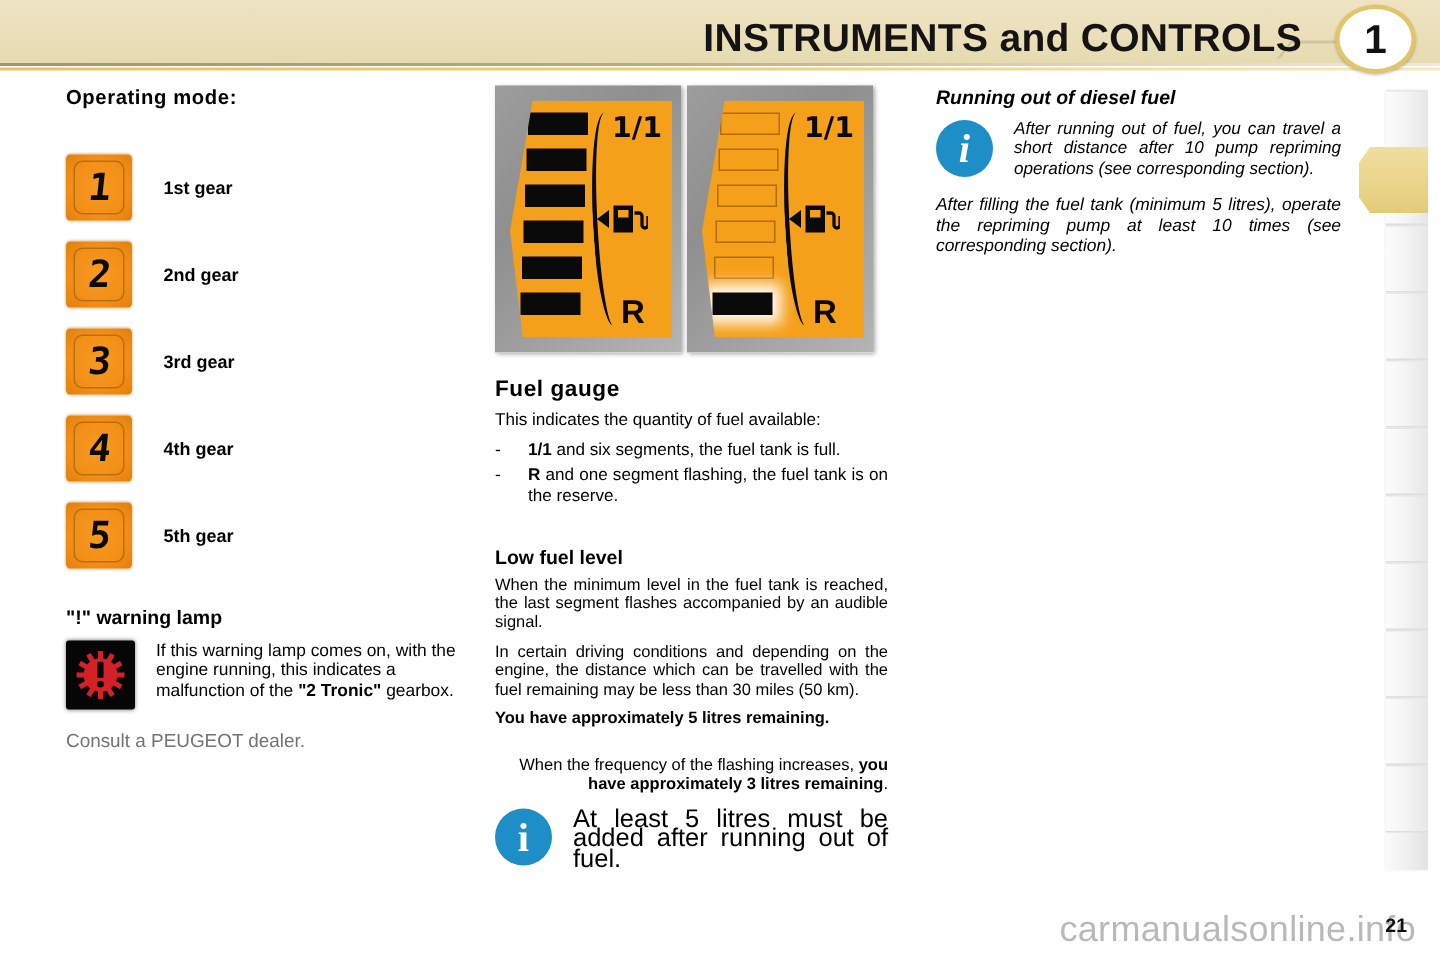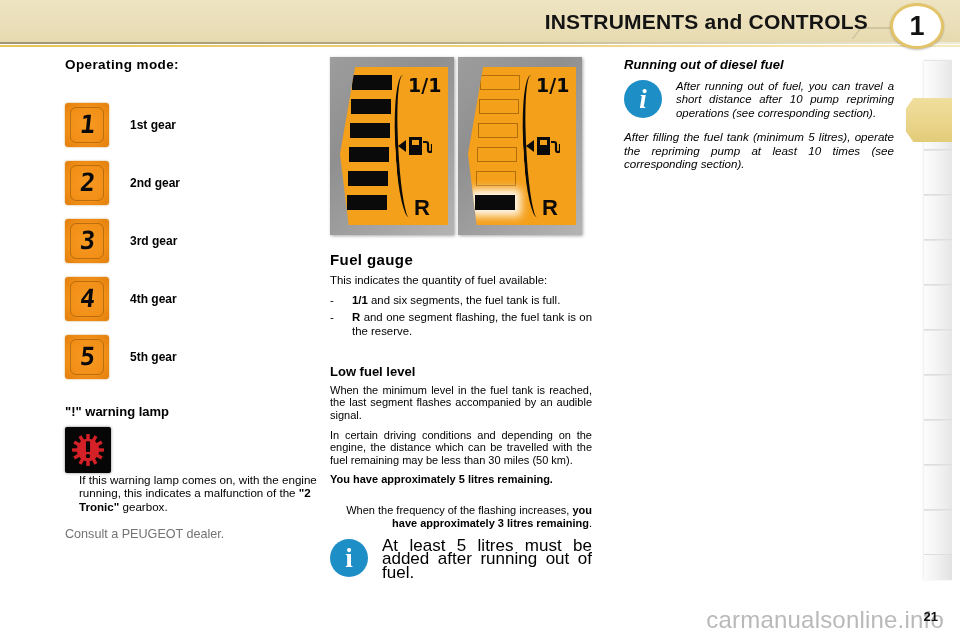--- a/index.html
+++ b/index.html
@@ -23,42 +23,42 @@
   .header-rule-dark {
     position: absolute; left: 0; top: 42px; width: 960px; height: 2px;
     background: linear-gradient(to right, #a09573 0%, #b9ab82 45%, #d8cfae 70%, #efe9d6 100%);
   }
   .header-rule-gold {
     position: absolute; left: 0; top: 45px; width: 960px; height: 2px;
     background: linear-gradient(to right, #e8c558 0%, #edd27c 55%, #f6e9bd 100%);
   }
   .header-title {
     position: absolute; right: 92px; top: 10px;
-    font-size: 21px; font-weight: bold; color: #141414;
+    font-size: 26px; font-weight: bold; color: #141414;
     letter-spacing: 0.2px; white-space: nowrap; text-align: right;
   }
   .chapter-badge {
     position: absolute; right: 16px; top: 3px;
     width: 54px; height: 46px; border-radius: 50%;
     background: #ffffff; border: 3px solid #e3c469;
     display: flex; align-items: center; justify-content: center;
     font-size: 27px; font-weight: bold; color: #111;
     box-shadow: 0 1px 2px rgba(0,0,0,0.25);
   }
   .badge-connector {
     position: absolute; right: 66px; top: 27px;
     width: 38px; height: 12px;
     border-top: 2px solid #cfc5a0;
     border-left: 2px solid #cfc5a0;
     transform: skewX(-38deg);
   }
 
   
   .col { position: absolute; top: 57px; }
-  .col-left   { left: 65px;  width: 268px; }
+  .col-left   { left: 44px;  width: 268px; }
   .col-mid    { left: 330px; width: 262px; }
   .col-right  { left: 624px; width: 270px; font-style: italic; }
 
   h2.section-title {
     font-size: 13.5px; font-weight: bold; color: #000;
     letter-spacing: 0.4px; margin-bottom: 4px;
   }
   h3.sub-title {
     font-size: 13px; font-weight: bold; color: #000;
     margin-bottom: 5px;
@@ -98,21 +98,21 @@
     letter-spacing: -1px;
     padding-bottom: 1px;
   }
   .gear-label {
     margin-left: 21px;
     font-size: 12px; font-weight: bold; color: #000;
   }
 
   
   .warn-block { margin-top: 18px; }
-  .warn-row { display: flex; margin-top: 8px; flex-direction: column; }
+  .warn-row { display: flex; margin-top: 8px; }
   .warn-icon {
     position: relative; flex: 0 0 auto;
     width: 46px; height: 46px; background: #060606;
     border-radius: 2px;
     box-shadow: 0 0 3px rgba(0,0,0,0.5);
   }
   .cog {
     position: absolute; left: 50%; top: 50%;
     transform: translate(-50%,-50%);
     width: 34px; height: 34px;

